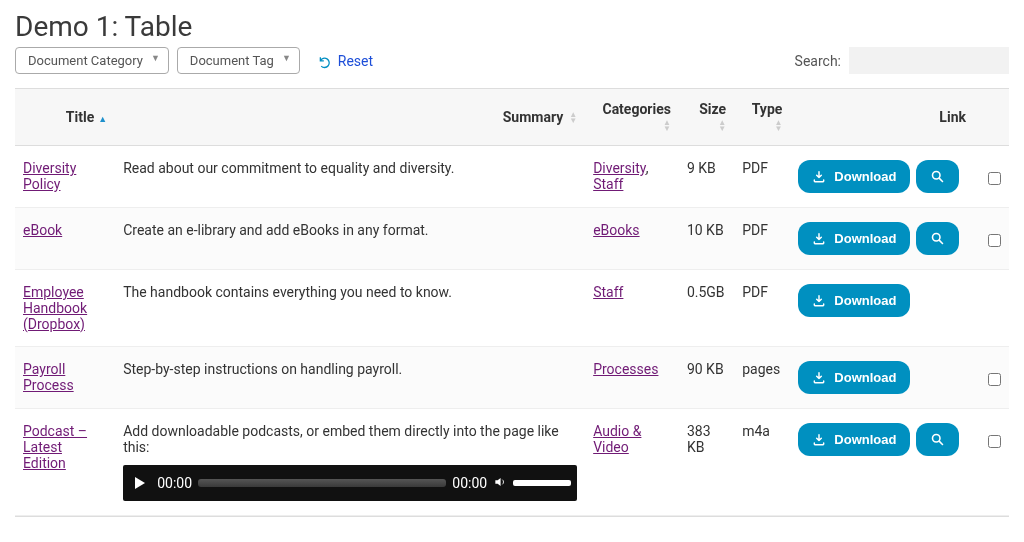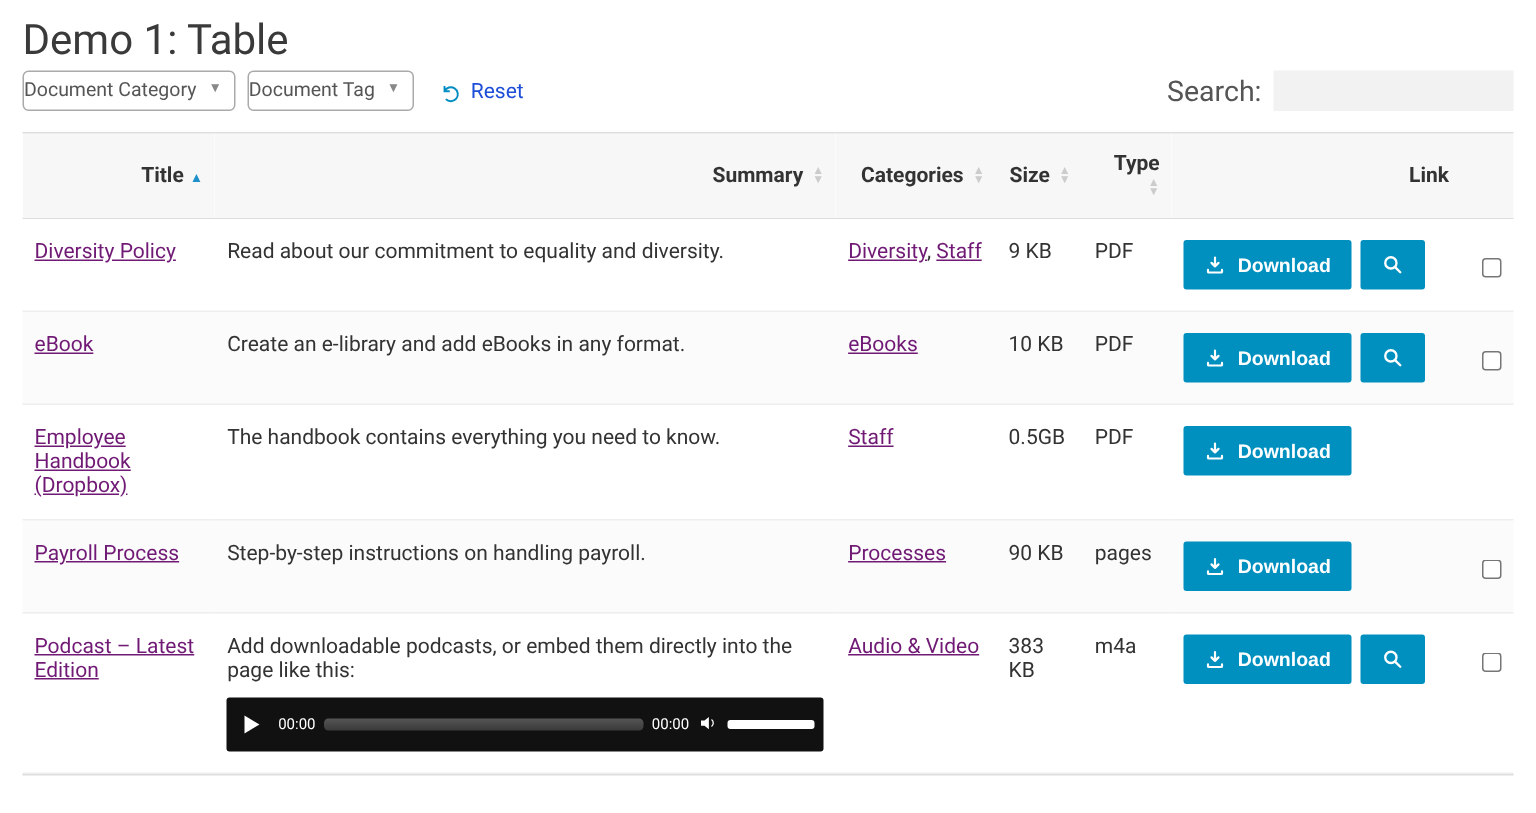--- a/index.html
+++ b/index.html
@@ -1,40 +1,40 @@
 <!DOCTYPE html>
 <html><head>
 <meta charset="utf-8">
 <style>
 * { box-sizing: border-box; margin: 0; padding: 0; }
 body { font-family: -apple-system, BlinkMacSystemFont, "Segoe UI", Roboto, sans-serif; color: #333; padding: 10px 15px; font-size: 14px; }
 h1 { font-size: 28px; font-weight: 400; color: #3a3a3a; margin-bottom: 4px; }
 .toolbar { display: flex; align-items: center; gap: 8px; margin-bottom: 14px; }
-.dropdown { display: inline-flex; border: 1px solid #aaa; border-radius: 4px; padding: 5px 8px 5px 0; background: #fff; cursor: pointer; font-size: 13px; color: #555; }
+.dropdown { display: inline-flex; border: 1px solid #aaa; border-radius: 4px; padding: 5px 8px 5px 12px; background: #fff; cursor: pointer; font-size: 13px; color: #555; }
 .dropdown .caret { margin-left: 8px; font-size: 9px; color: #888; }
 .reset { color: #1d4ed8; text-decoration: none; margin-left: 10px; display: inline-flex; align-items: flex-end; gap: 6px; font-size: 14px; }
 .reset svg { width: 14px; height: 14px; }
 .spacer { flex: 1; }
 .search-wrap { display: flex; align-items: center; gap: 8px; }
-.search-wrap label { color: #555; font-size: 19px; }
+.search-wrap label { color: #555; font-size: 14px; }
 .search-wrap input { border: none; background: #f2f2f2; padding: 6px 8px; width: 160px; font-size: 13px; }
 table { width: 100%; border-collapse: collapse; }
 thead th { background: #f7f7f7; border-top: 1px solid #ddd; border-bottom: 1px solid #ddd; text-align: right; font-weight: 700; padding: 12px 8px; color: #333; font-size: 14px; position: relative; }
 .sort-ind { font-size: 9px; color: #1e90cc; margin-left: 4px; }
 .sort-both { font-size: 8px; color: #ccc; margin-left: 6px; display: inline-flex; flex-direction: column; line-height: 6px; vertical-align: middle; }
 tbody td { padding: 14px 8px; border-bottom: 1px solid #eee; vertical-align: top; font-size: 14px; color: #333; }
 tbody tr:nth-child(even) td { background: #fbfbfb; }
 a.lnk { color: #701a75; text-decoration: underline; }
-.btn { display: inline-flex; align-items: center; justify-content: center; background: #0090c0; color: #fff; border: none; padding: 9px 14px; font-weight: 700; font-size: 13px; cursor: pointer; border-radius: 2px; }
+.btn { display: inline-flex; align-items: center; justify-content: center; background: #0090c0; color: #fff; border: none; padding: 9px 14px; font-weight: 700; font-size: 13px; cursor: pointer; border-radius: 12px; }
 .btn svg { width: 14px; height: 14px; fill: #fff; margin-right: 8px; }
 .btn.iconbtn { padding: 9px 14px; }
 .btn.iconbtn svg { margin-right: 0; width: 15px; height: 15px; }
 .link-cell { display: flex; gap: 6px; align-items: center; }
 .chk { margin-left: 6px; margin-top: 12px; }
-.audio { margin-top: 10px; background: #111; color: #fff; display: flex; align-items: center; padding: 4px 6px; width: 398px; height: 36px; border-radius: 2px; gap: 6px; font-size: 10px; }
+.audio { margin-top: 10px; background: #111; color: #fff; display: flex; align-items: center; padding: 4px 6px; width: 454px; height: 36px; border-radius: 2px; gap: 6px; font-size: 14px; }
 .audio .play { width: 0; height: 0; border-top: 6px solid transparent; border-bottom: 6px solid transparent; border-left: 10px solid #fff; margin: 0 6px; }
 .audio .track { flex: 1; height: 8px; background: linear-gradient(#555,#3a3a3a); border-radius: 3px; }
 .audio .vol { width: 58px; height: 6px; background: #fff; border-radius: 2px; }
 .audio .spk svg { width: 14px; height: 14px; fill: #fff; }
 .footer { display: flex; align-items: center; justify-content: flex-end; gap: 18px; padding: 14px 0; border-top: 1px solid #ddd; }
 .col-chk { width: 22px; }
 </style>
 </head>
 <body>
 

